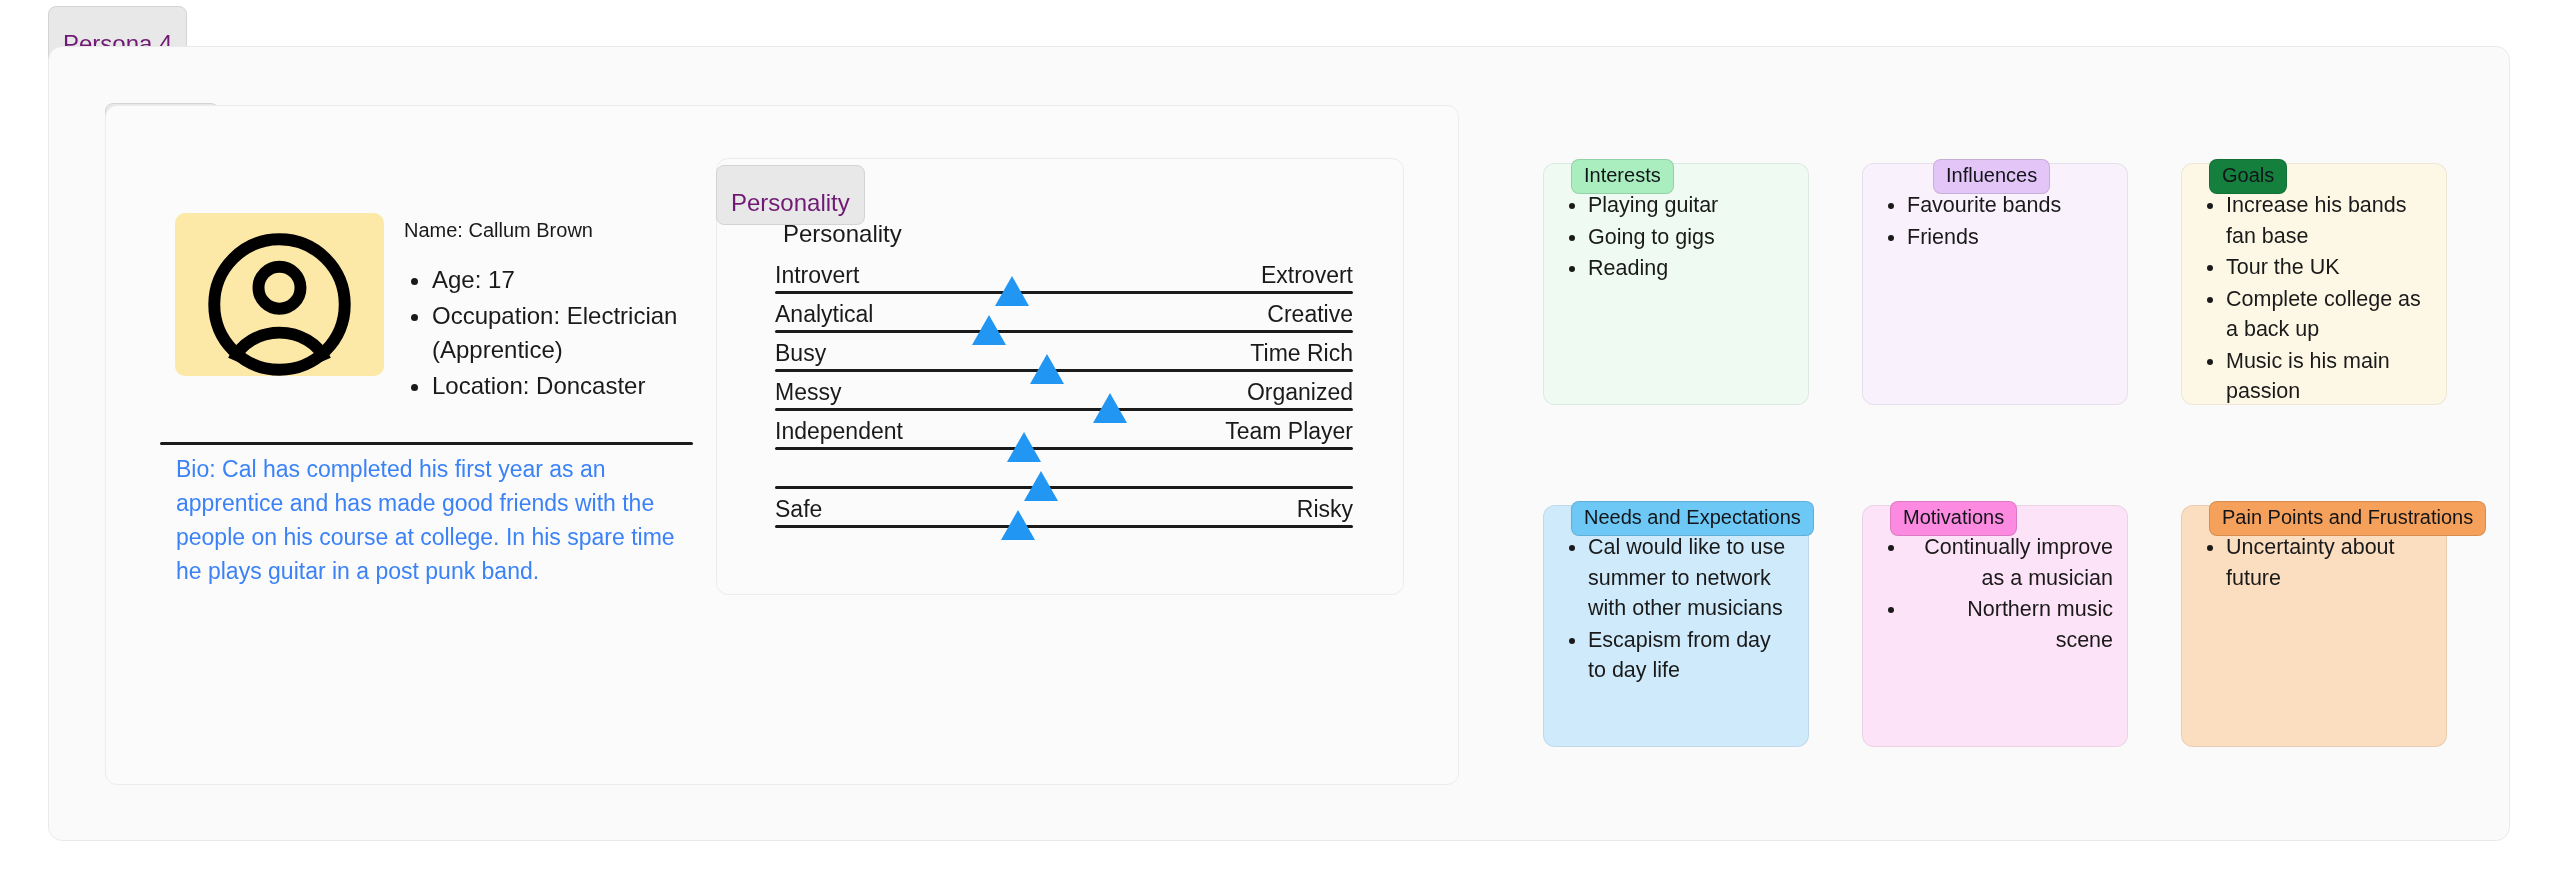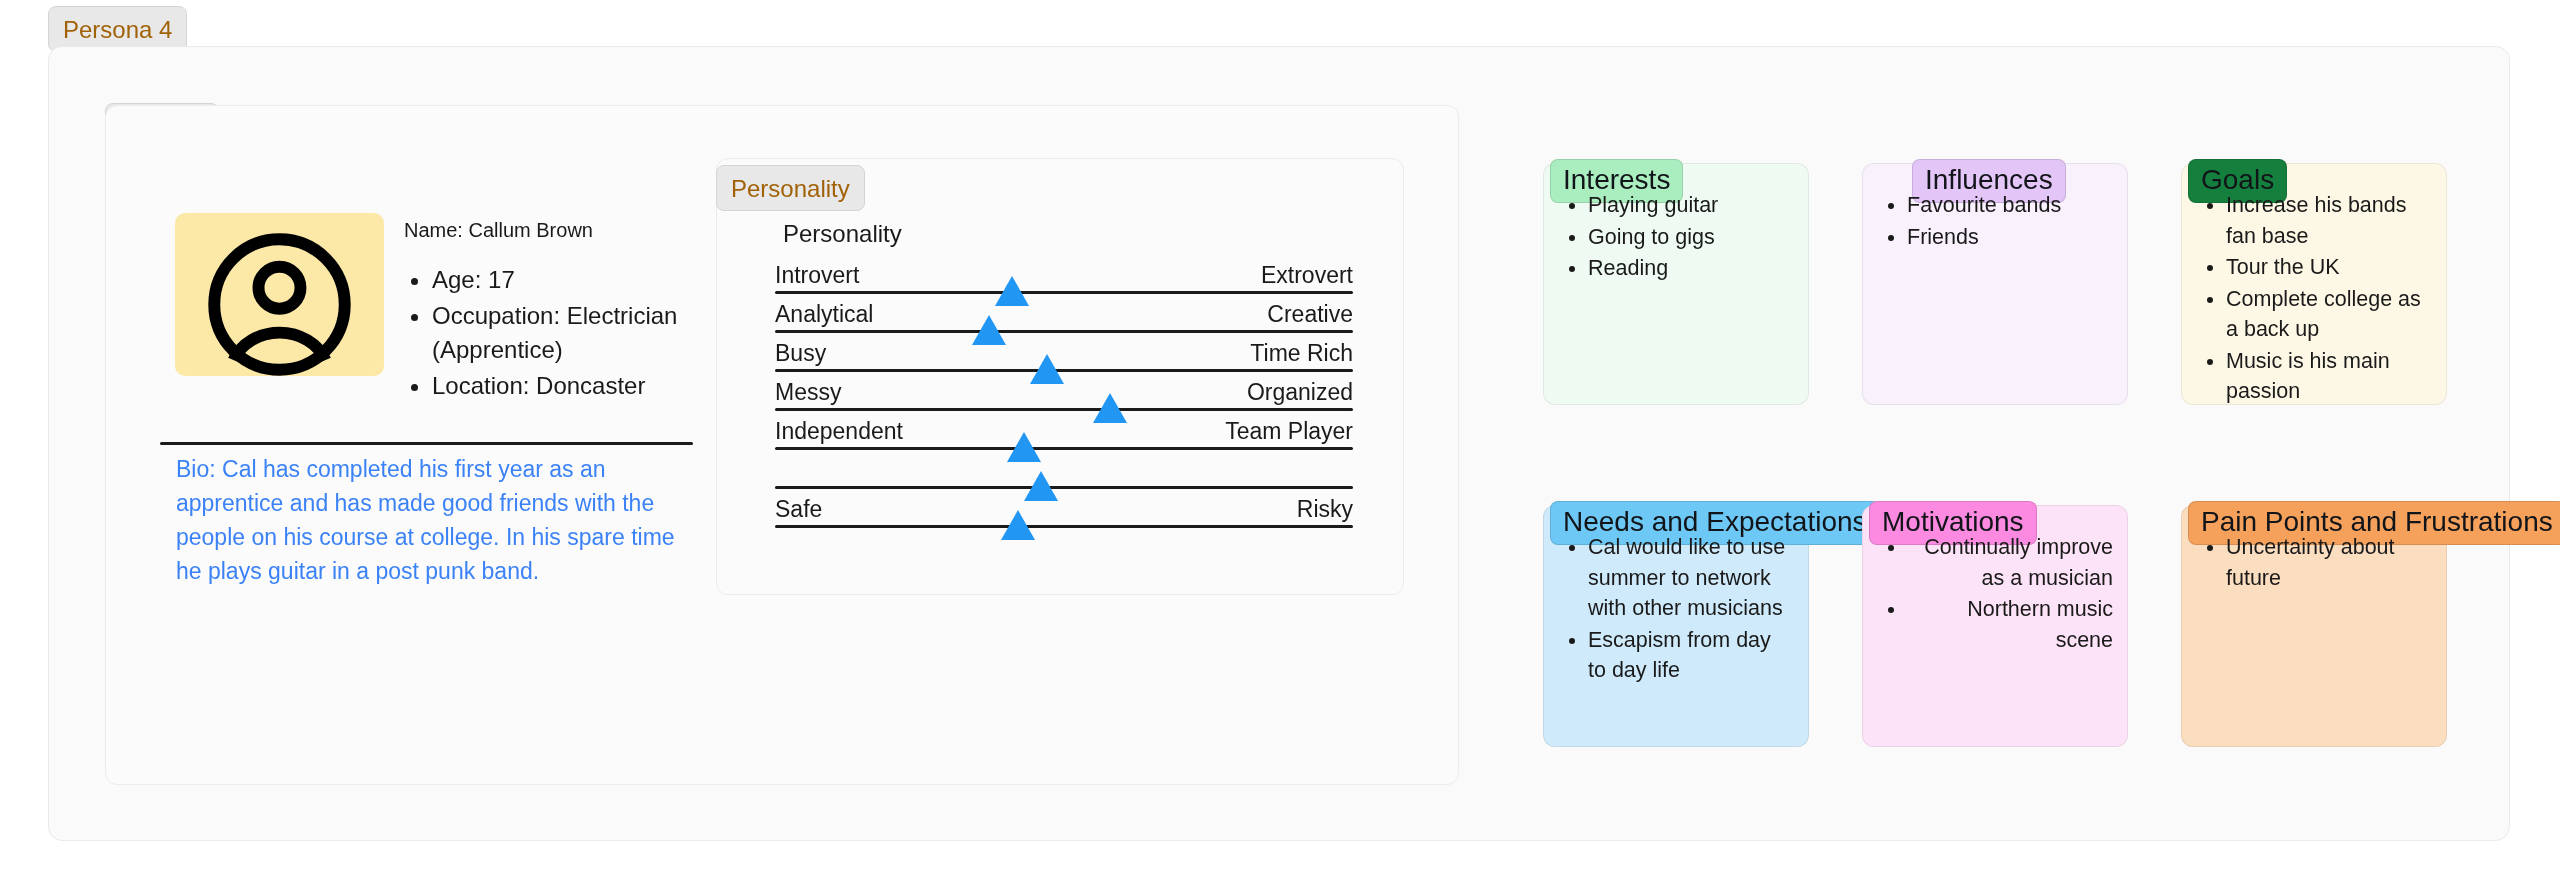--- a/index.html
+++ b/index.html
@@ -12,22 +12,22 @@
   }
   .board { position: relative; width: 2560px; height: 892px; }
 
   
   .frame-tab {
     position: absolute;
     background: #e8e8e8;
     border: 1px solid #d4d4d4;
     border-radius: 8px;
     font-size: 24px;
-    color: #a16207;
-    padding: 9px 14px 7px 14px;
+    color: #701a75;
+    padding: 23px 14px 7px 14px;
     white-space: nowrap;
     line-height: 1.15;
   }
 
   
   .outer-frame {
     position: absolute;
     left: 48px; top: 46px;
     width: 2462px; height: 795px;
     background: #fafafa;
@@ -122,23 +122,23 @@
 
   
   .card {
     position: absolute;
     width: 266px; height: 242px;
     border-radius: 12px;
     border: 1px solid rgba(0,0,0,0.07);
   }
   .card-tab {
     position: absolute;
-    left: 6px; top: -5px;
+    left: 27px; top: -5px;
     border-radius: 8px;
-    font-size: 28px;
+    font-size: 20px;
     color: #111418;
     padding: 4px 12px 6px 12px;
     white-space: nowrap;
     line-height: 1.15;
     border: 1px solid rgba(0,0,0,0.12);
   }
   .card ul {
     position: absolute;
     left: 44px; top: 26px;
     right: 14px;

